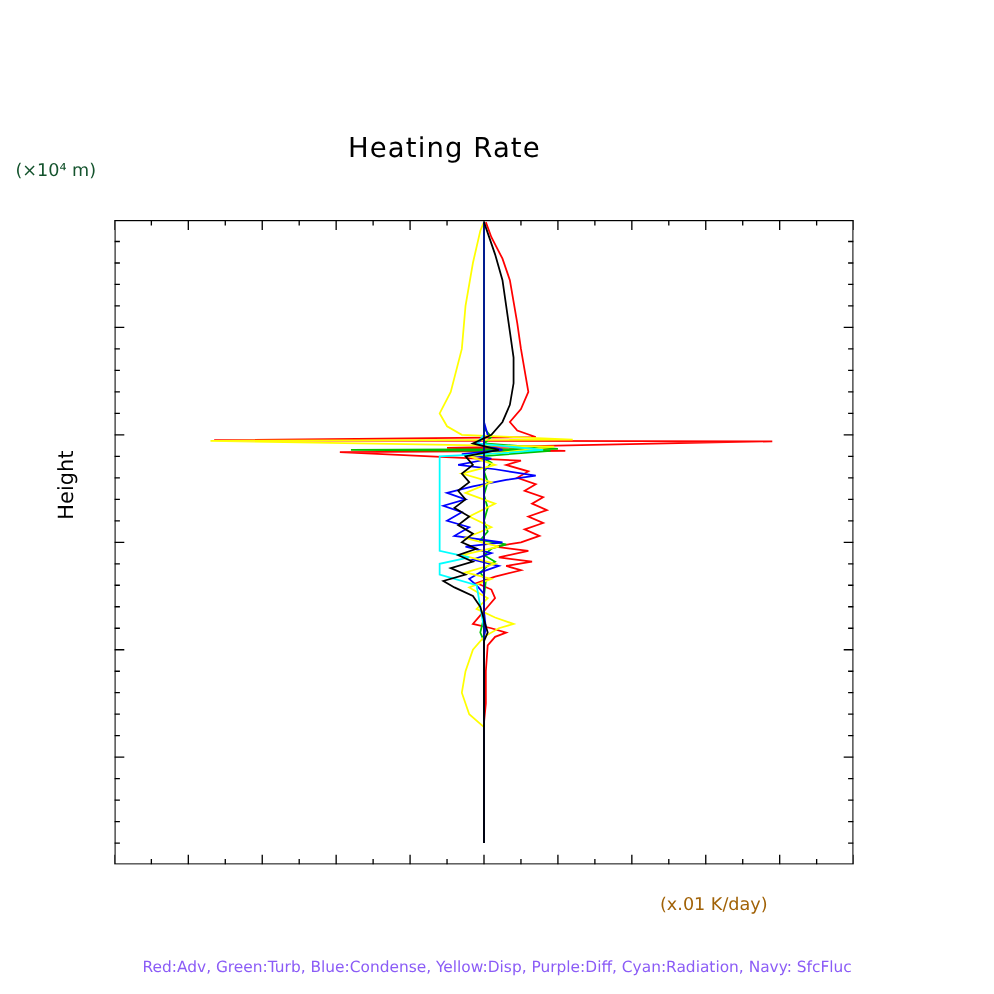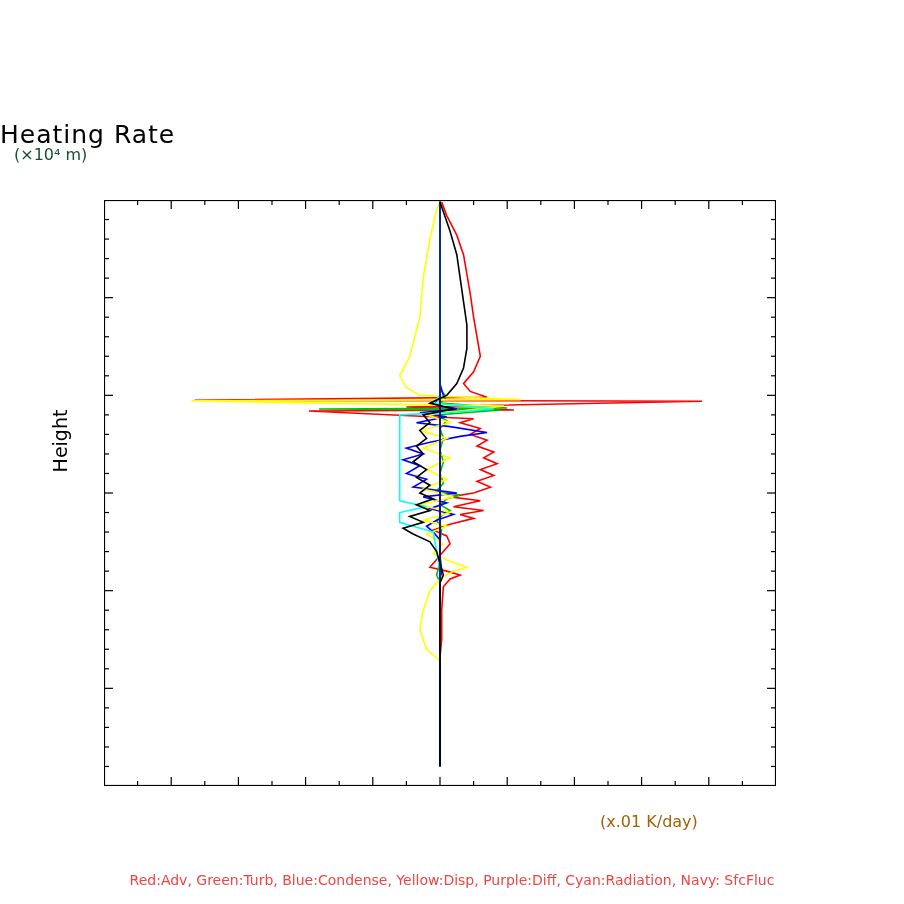--- a/index.html
+++ b/index.html
@@ -13,20 +13,21 @@
     height: 904px;
     background: #ffffff;
     font-family: "DejaVu Sans", sans-serif;
     overflow: hidden;
   }
   #chart-title {
     position: absolute;
     left: 0;
     top: 120px;
     width: 808px;
+    text-align: center;
     font-size: 25px;
     color: #000000;
     letter-spacing: 1px;
   }
   #unit-note {
     position: absolute;
     left: 14px;
     top: 145px;
     font-size: 16px;
     color: #14532d;
@@ -49,21 +50,21 @@
     font-size: 16px;
     color: #a16207;
   }
   #caption {
     position: absolute;
     left: 0;
     top: 872px;
     width: 904px;
     text-align: center;
     font-size: 14px;
-    color: #ef4444;
+    color: #8b5cf6;
   }
   #plot-wrap {
     position: absolute;
     left: 104px;
     top: 200px;
     width: 672px;
     height: 586px;
   }
   svg.plot {
     display: block;

